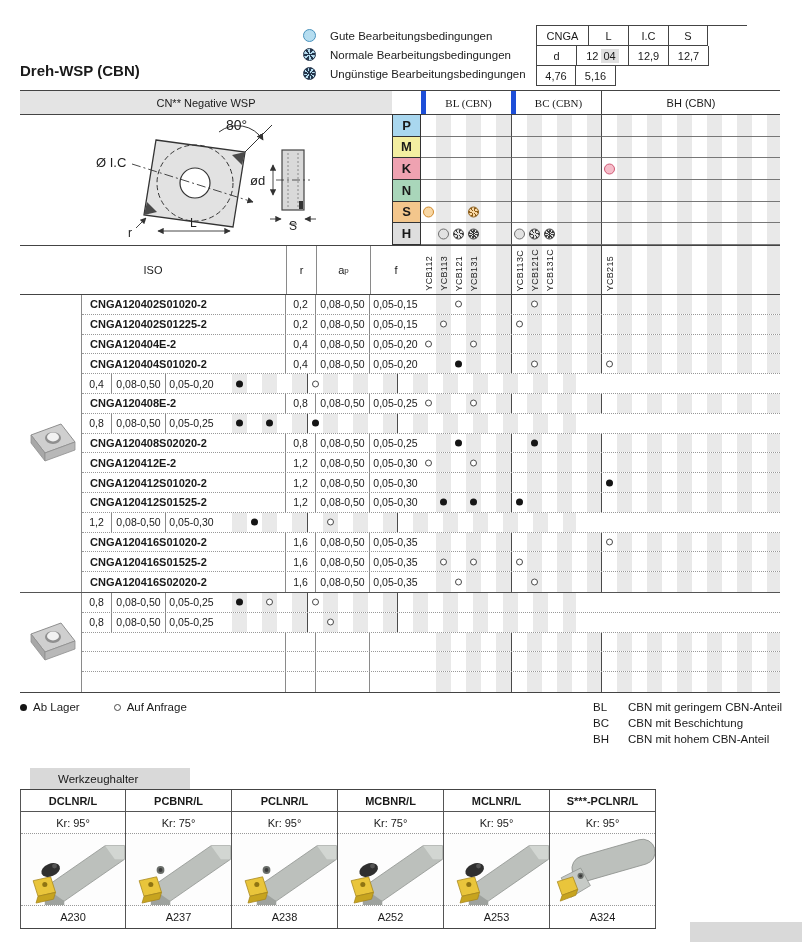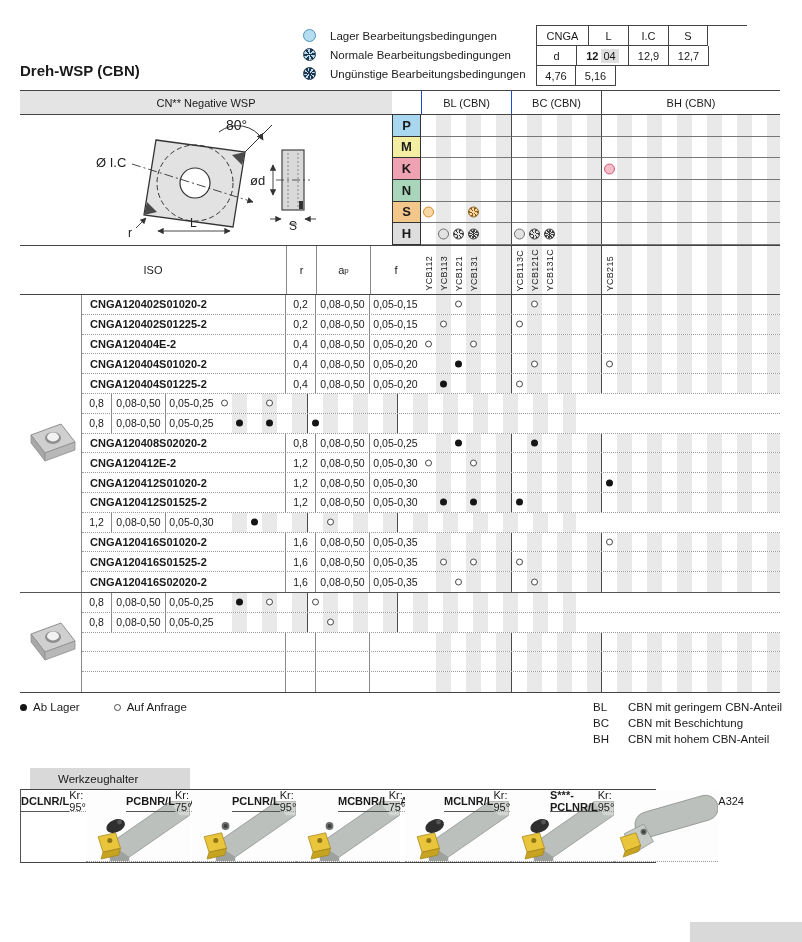--- a/index.html
+++ b/index.html
@@ -10,32 +10,32 @@
   .cond-legend { position:absolute; left:303px; top:26px; }
   .cond-item { display:flex; align-items:center; height:19px; }
   .cond-item .sym { margin-right:14px; }
   .cond-item span.lbl { font-size:11.5px; color:#222; }
   .sym { display:inline-block; width:13px; height:13px; border-radius:50%; flex:none; }
 
   
   .spec-table { position:absolute; left:536px; top:25px; border-top:1px solid #444; border-left:1px solid #444; display:flex; flex-wrap:wrap; width:211px; }
   .spec-cell { border-right:1px solid #444; border-bottom:1px solid #444; height:20px; display:flex; align-items:center; justify-content:center; font-size:11px; }
   .sc-0 { width:52px; } .sc-1 { width:40px; } .sc-2 { width:40px; } .sc-3 { width:39px; } .sc-4 { width:40px; }
-  .spec-code b { font-weight:bold; margin-right:2px; }
+  .spec-code b { font-weight:normal; margin-right:2px; }
   .spec-code .shade { background:#e0e0e0; padding:1px 3px; }
 
   .title { position:absolute; left:20px; top:62px; font-size:15px; font-weight:bold; }
 
   
   .main { position:absolute; left:20px; top:90px; width:760px; }
   .thead { display:flex; border-top:1.4px solid #444; border-bottom:1px solid #444; height:25px; }
   .th { display:flex; align-items:center; justify-content:center; font-size:11px; }
   .th-left { width:372px; background:#e4e4e4; }
   .th-gap { width:29px; }
-  .th-bl, .th-bc { width:90px; border-left:1px solid #1d4ed8; }
+  .th-bl, .th-bc { width:90px; border-left:5px solid #1d4ed8;font-family:Liberation Serif, serif; }
   .th-bh { width:179px; border-left:1px solid #444; }
 
   .taxo { display:flex; height:130px; }
   .diagram-cell { width:372px; position:relative; }
   .taxo-right { width:388px; display:flex; flex-direction:column; }
   .taxo-row { display:flex; height:21.66px; position:relative; }
   .letter-cell { width:29px; border:1px solid #333; margin-top:-1px; display:flex; align-items:center; justify-content:center; font-weight:bold; font-size:13px; }
   .taxo-row .reg { border-bottom:1px solid #777; }
 
   .stripes { background:repeating-linear-gradient(90deg,#ffffff 0 15px,#e9e9e9 15px 30px); }
@@ -75,40 +75,40 @@
   .avail { position:absolute; left:20px; top:701px; display:flex; align-items:center; font-size:11.5px; }
   .avail .dot { width:7px; height:7px; border-radius:50%; background:#151515; margin-right:6px; }
   .avail .circ { width:7px; height:7px; border-radius:50%; background:#fff; border:1.2px solid #4a4a4a; margin:0 6px 0 34px; }
   .cbn-legend { position:absolute; left:593px; top:699px; font-size:11.5px; }
   .cbn-line { display:flex; height:16px; align-items:center; }
   .cbn-line .code { width:35px; }
 
   
   .holder-tab { position:absolute; left:30px; top:768px; width:160px; height:21px; background:#d9d9d9; display:flex; align-items:center; padding-left:28px; font-size:11.5px; }
   .holders { position:absolute; left:20px; top:789px; width:636px; border-top:1.3px solid #444; border-bottom:1.3px solid #444; display:flex; }
-  .hcol { width:106px; border-right:1px solid #555; display:flex; flex-direction:row; }
+  .hcol { width:106px; border-right:1px solid #555; display:flex; flex-direction:column; }
   .hcol:first-child { border-left:1px solid #555; }
   .h-name { height:22px; display:flex; align-items:center; justify-content:center; font-weight:bold; font-size:11px; border-bottom:1px solid #555; }
   .h-kr { height:22px; display:flex; align-items:center; justify-content:center; font-size:11px; border-bottom:1px dotted #999; }
   .h-img { height:72px; display:flex; align-items:center; justify-content:center; background:#fdfdfd; border-bottom:1px dotted #999; }
   .h-code { height:22px; display:flex; align-items:center; justify-content:center; font-size:11px; }
 
   .footer-box { position:absolute; left:690px; top:922px; width:112px; height:20px; background:#d9d9d9; }
 
   svg text { font-family:"Liberation Sans", sans-serif; }
 </style>
 </head>
 <body>
 
 <div class="page">
 
   <div class="cond-legend">
     <div class="cond-item">
       <span class="sym" style="background: rgb(181, 221, 240); border: 1.4px solid rgb(74, 147, 189);"></span>
-      <span class="lbl">Lager Bearbeitungsbedingungen</span>
+      <span class="lbl">Gute Bearbeitungsbedingungen</span>
     </div>
     <div class="cond-item">
       <span class="sym" style="background: conic-gradient(from 10deg, rgb(36, 54, 77) 0deg, rgb(36, 54, 77) 28deg, rgb(181, 221, 240) 28deg, rgb(181, 221, 240) 60deg, rgb(36, 54, 77) 60deg, rgb(36, 54, 77) 88deg, rgb(181, 221, 240) 88deg, rgb(181, 221, 240) 120deg, rgb(36, 54, 77) 120deg, rgb(36, 54, 77) 148deg, rgb(181, 221, 240) 148deg, rgb(181, 221, 240) 180deg, rgb(36, 54, 77) 180deg, rgb(36, 54, 77) 208deg, rgb(181, 221, 240) 208deg, rgb(181, 221, 240) 240deg, rgb(36, 54, 77) 240deg, rgb(36, 54, 77) 268deg, rgb(181, 221, 240) 268deg, rgb(181, 221, 240) 300deg, rgb(36, 54, 77) 300deg, rgb(36, 54, 77) 328deg, rgb(181, 221, 240) 328deg, rgb(181, 221, 240) 360deg); border: 1px solid rgb(36, 54, 77);"></span>
       <span class="lbl">Normale Bearbeitungsbedingungen</span>
     </div>
     <div class="cond-item">
       <span class="sym" style="background: repeating-conic-gradient(rgb(36, 54, 77) 0deg, rgb(36, 54, 77) 26deg, rgb(181, 221, 240) 26deg, rgb(181, 221, 240) 45deg); border: 1px solid rgb(36, 54, 77);"></span>
       <span class="lbl">Ungünstige Bearbeitungsbedingungen</span>
     </div>
   </div>
@@ -332,33 +332,33 @@
               <div class="mk mk-filled" style="left: 34px;"></div>
             </div>
             <div class="reg reg-bc stripes">
               <div class="mk mk-open" style="left: 19px;"></div>
             </div>
             <div class="reg reg-bh stripes">
               <div class="mk mk-open" style="left: 4px;"></div>
             </div>
           </div>
           <div class="drow">
-            <div class="dc dc-name">CNGA120404S01225-2</div>
             <div class="dc dc-r">0,4</div>
             <div class="dc dc-ap">0,08-0,50</div>
             <div class="dc dc-f">0,05-0,20</div>
             <div class="reg reg-bl stripes">
               <div class="mk mk-filled" style="left: 19px;"></div>
             </div>
             <div class="reg reg-bc stripes">
               <div class="mk mk-open" style="left: 4px;"></div>
             </div>
             <div class="reg reg-bh stripes"></div>
           </div>
           <div class="drow">
+            <div class="dc dc-name">CNGA120408E-2</div>
             <div class="dc dc-r">0,8</div>
             <div class="dc dc-ap">0,08-0,50</div>
             <div class="dc dc-f">0,05-0,25</div>
             <div class="reg reg-bl stripes">
               <div class="mk mk-open" style="left: 4px;"></div>
               <div class="mk mk-open" style="left: 49px;"></div>
             </div>
             <div class="reg reg-bc stripes"></div>
             <div class="reg reg-bh stripes"></div>
           </div>

